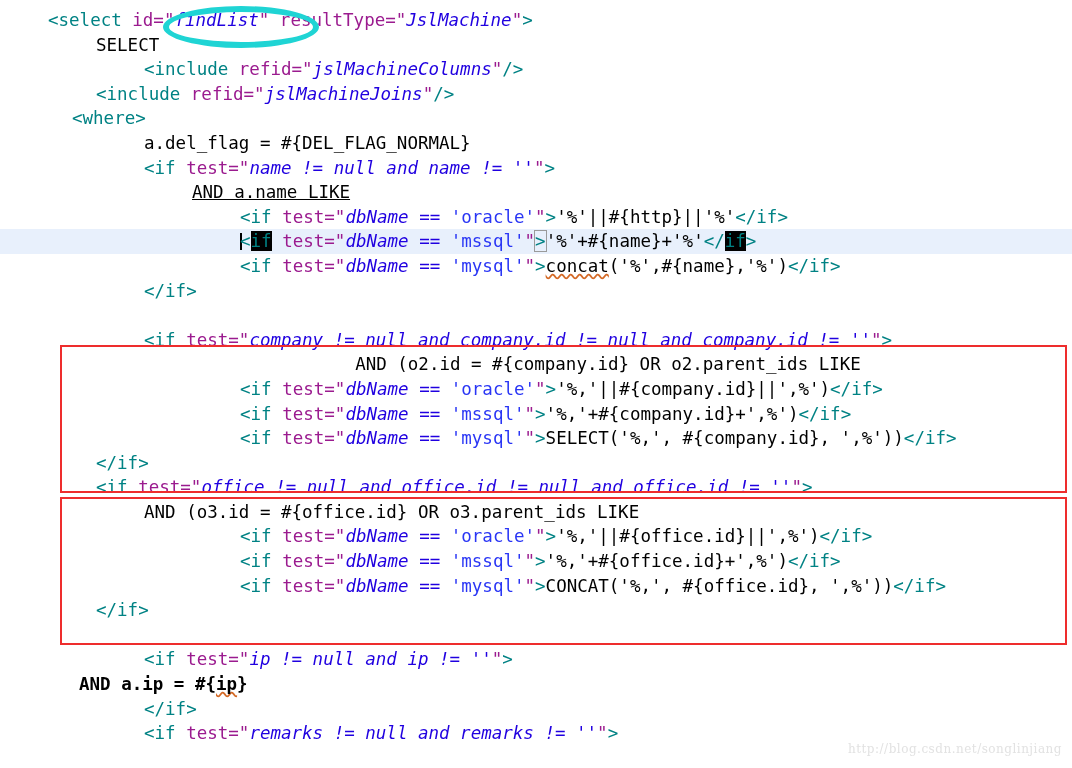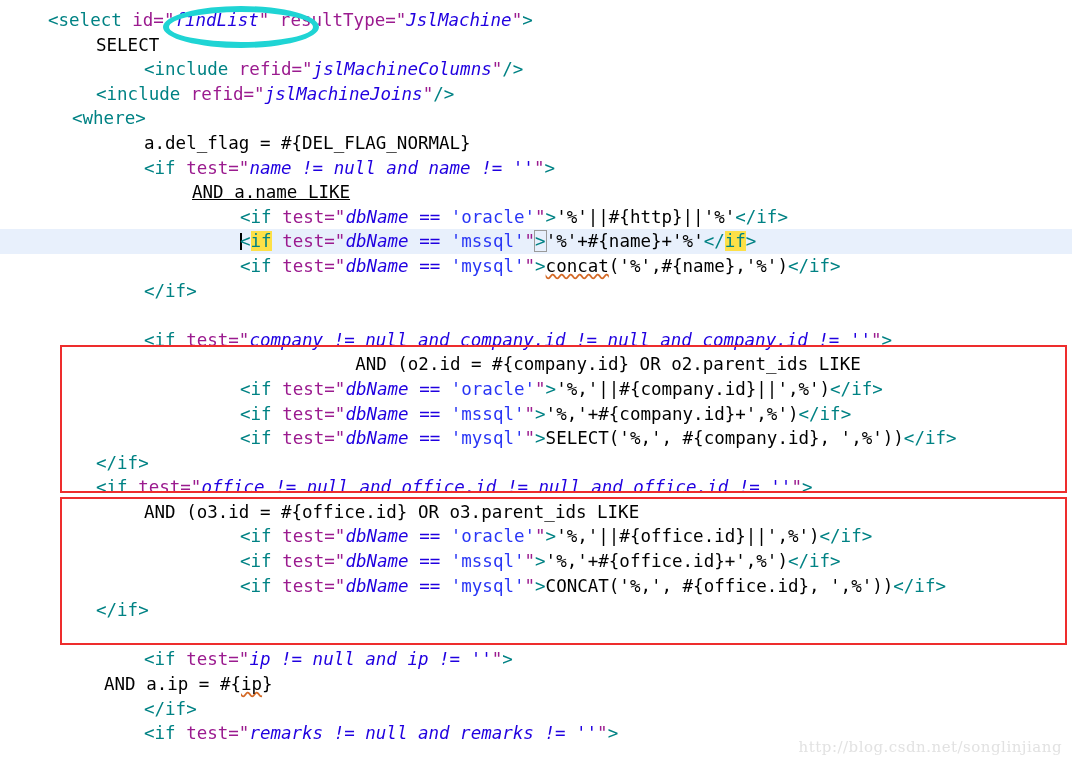--- a/index.html
+++ b/index.html
@@ -46,21 +46,21 @@
     background: #e8f0fc;
   }
 
   
   .tag       { color: #008284; }          
   .attr      { color: #9b1b8f; }          
   .quote     { color: #9b1b8f; }          
   .val       { color: #2000e0; font-style: italic; }  
   .val2      { color: #2a36f5; }  
   .plain     { color: #000000; }
-  .brkt      { background: #fde047; }     
+  .brkt      { background: #000000; }     
   .caretbox  { outline: 1px solid #9a9a9a; }
 
   .caret {
     display: inline-block;
     width: 0;
     border-left: 2px solid #000;
     height: 17px;
     vertical-align: -3px;
     margin-right: -2px;
   }
@@ -92,21 +92,21 @@
     box-sizing: border-box;
     pointer-events: none;
   }
 
   
   #watermark {
     position: absolute;
     right: 10px;
     bottom: 12px;
     font-family: "DejaVu Serif", "Liberation Serif", serif;
-    font-size: 15px;
+    font-size: 12px;
     color: #e2e2e2;
     letter-spacing: 0.5px;
     white-space: pre;
   }
 
   
   #bottom-strip {
     position: absolute;
     left: 0;
     bottom: 0;
@@ -170,21 +170,21 @@
     <div class="line" style="padding-left:240px;"><span class="tag">&lt;if </span><span class="attr">test=</span><span class="quote">"</span><span class="val">dbName == </span><span class="val2">'mssql'</span><span class="quote">"</span><span class="tag">&gt;</span><span class="plain">'%,'+#{office.id}+',%')</span><span class="tag">&lt;/if&gt;</span></div>
 
     <div class="line" style="padding-left:240px;"><span class="tag">&lt;if </span><span class="attr">test=</span><span class="quote">"</span><span class="val">dbName == </span><span class="val2">'mysql'</span><span class="quote">"</span><span class="tag">&gt;</span><span class="plain">CONCAT('%,', #{office.id}, ',%'))</span><span class="tag">&lt;/if&gt;</span></div>
 
     <div class="line" style="padding-left:96px;"><span class="tag">&lt;/if&gt;</span></div>
 
     <div class="line"></div>
 
     <div class="line" style="padding-left:144px;"><span class="tag">&lt;if </span><span class="attr">test=</span><span class="quote">"</span><span class="val">ip != null and ip != ''</span><span class="quote">"</span><span class="tag">&gt;</span></div>
 
-    <div class="line" style="padding-left:104px;"><span class="plain">AND a.</span><span class="plain">ip</span><span class="plain"> = #{</span><span class="plain squiggle">ip</span><span class="plain">}</span></div>
+    <div class="line" style="padding-left:79px;font-weight:bold;"><span class="plain">AND a.</span><span class="plain">ip</span><span class="plain"> = #{</span><span class="plain squiggle">ip</span><span class="plain">}</span></div>
 
     <div class="line" style="padding-left:144px;"><span class="tag">&lt;/if&gt;</span></div>
 
     <div class="line" style="padding-left:144px;"><span class="tag">&lt;if </span><span class="attr">test=</span><span class="quote">"</span><span class="val">remarks != null and remarks != ''</span><span class="quote">"</span><span class="tag">&gt;</span></div>
 
   </div>
 
   <div class="redbox" id="redbox-company"></div>
   <div class="redbox" id="redbox-office"></div>
   <div id="ellipse-findlist"></div>

